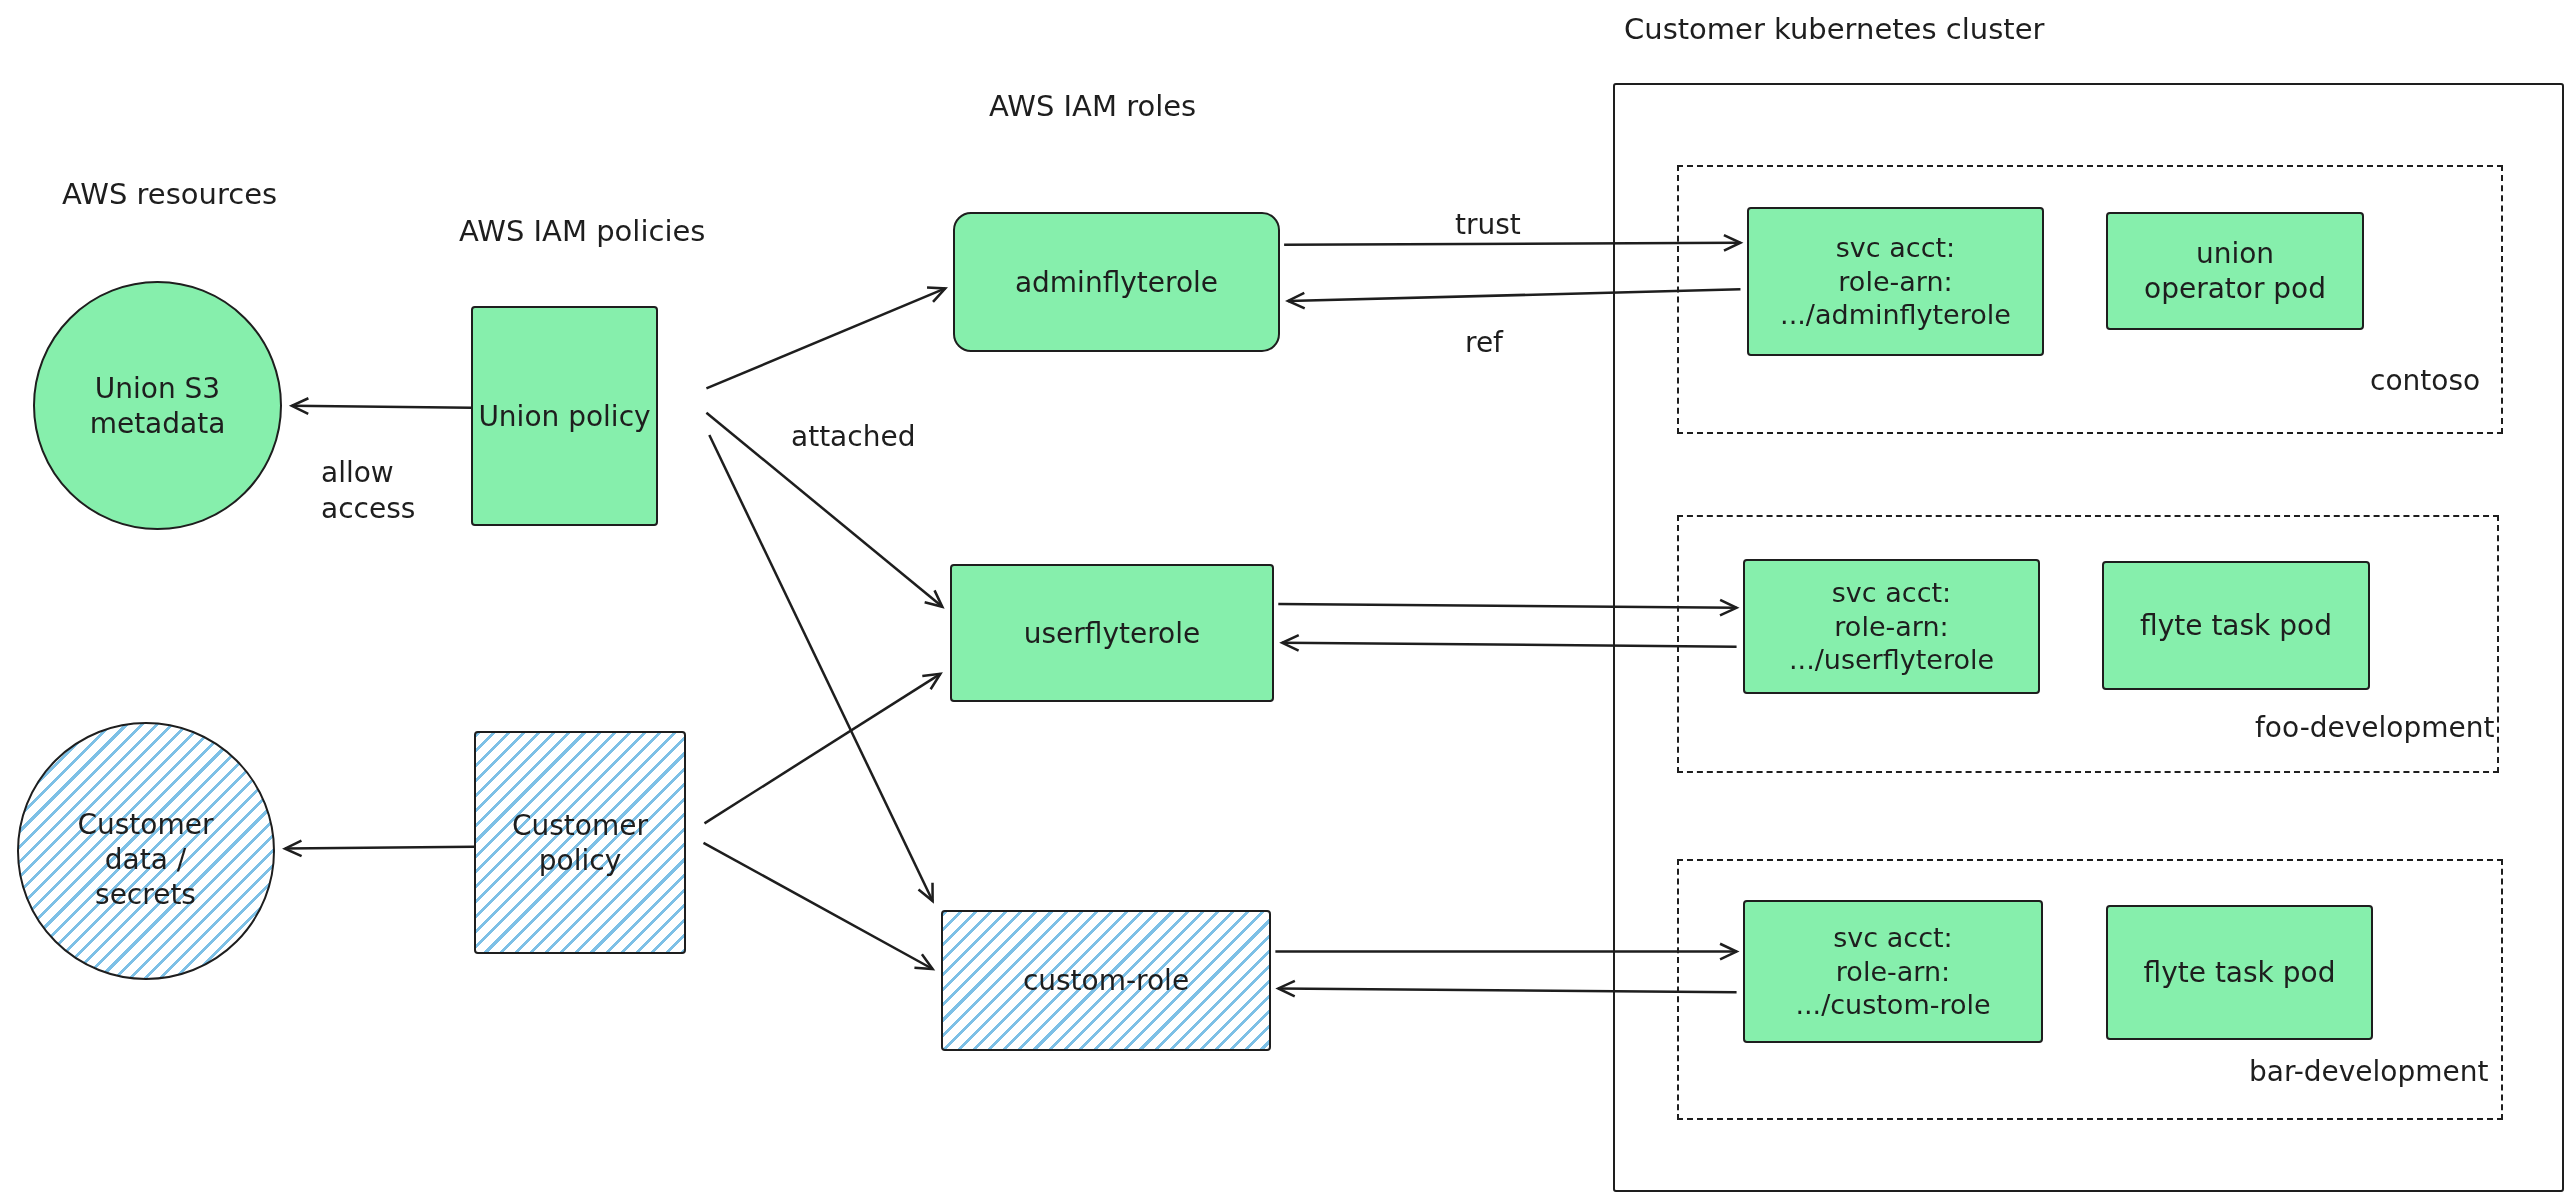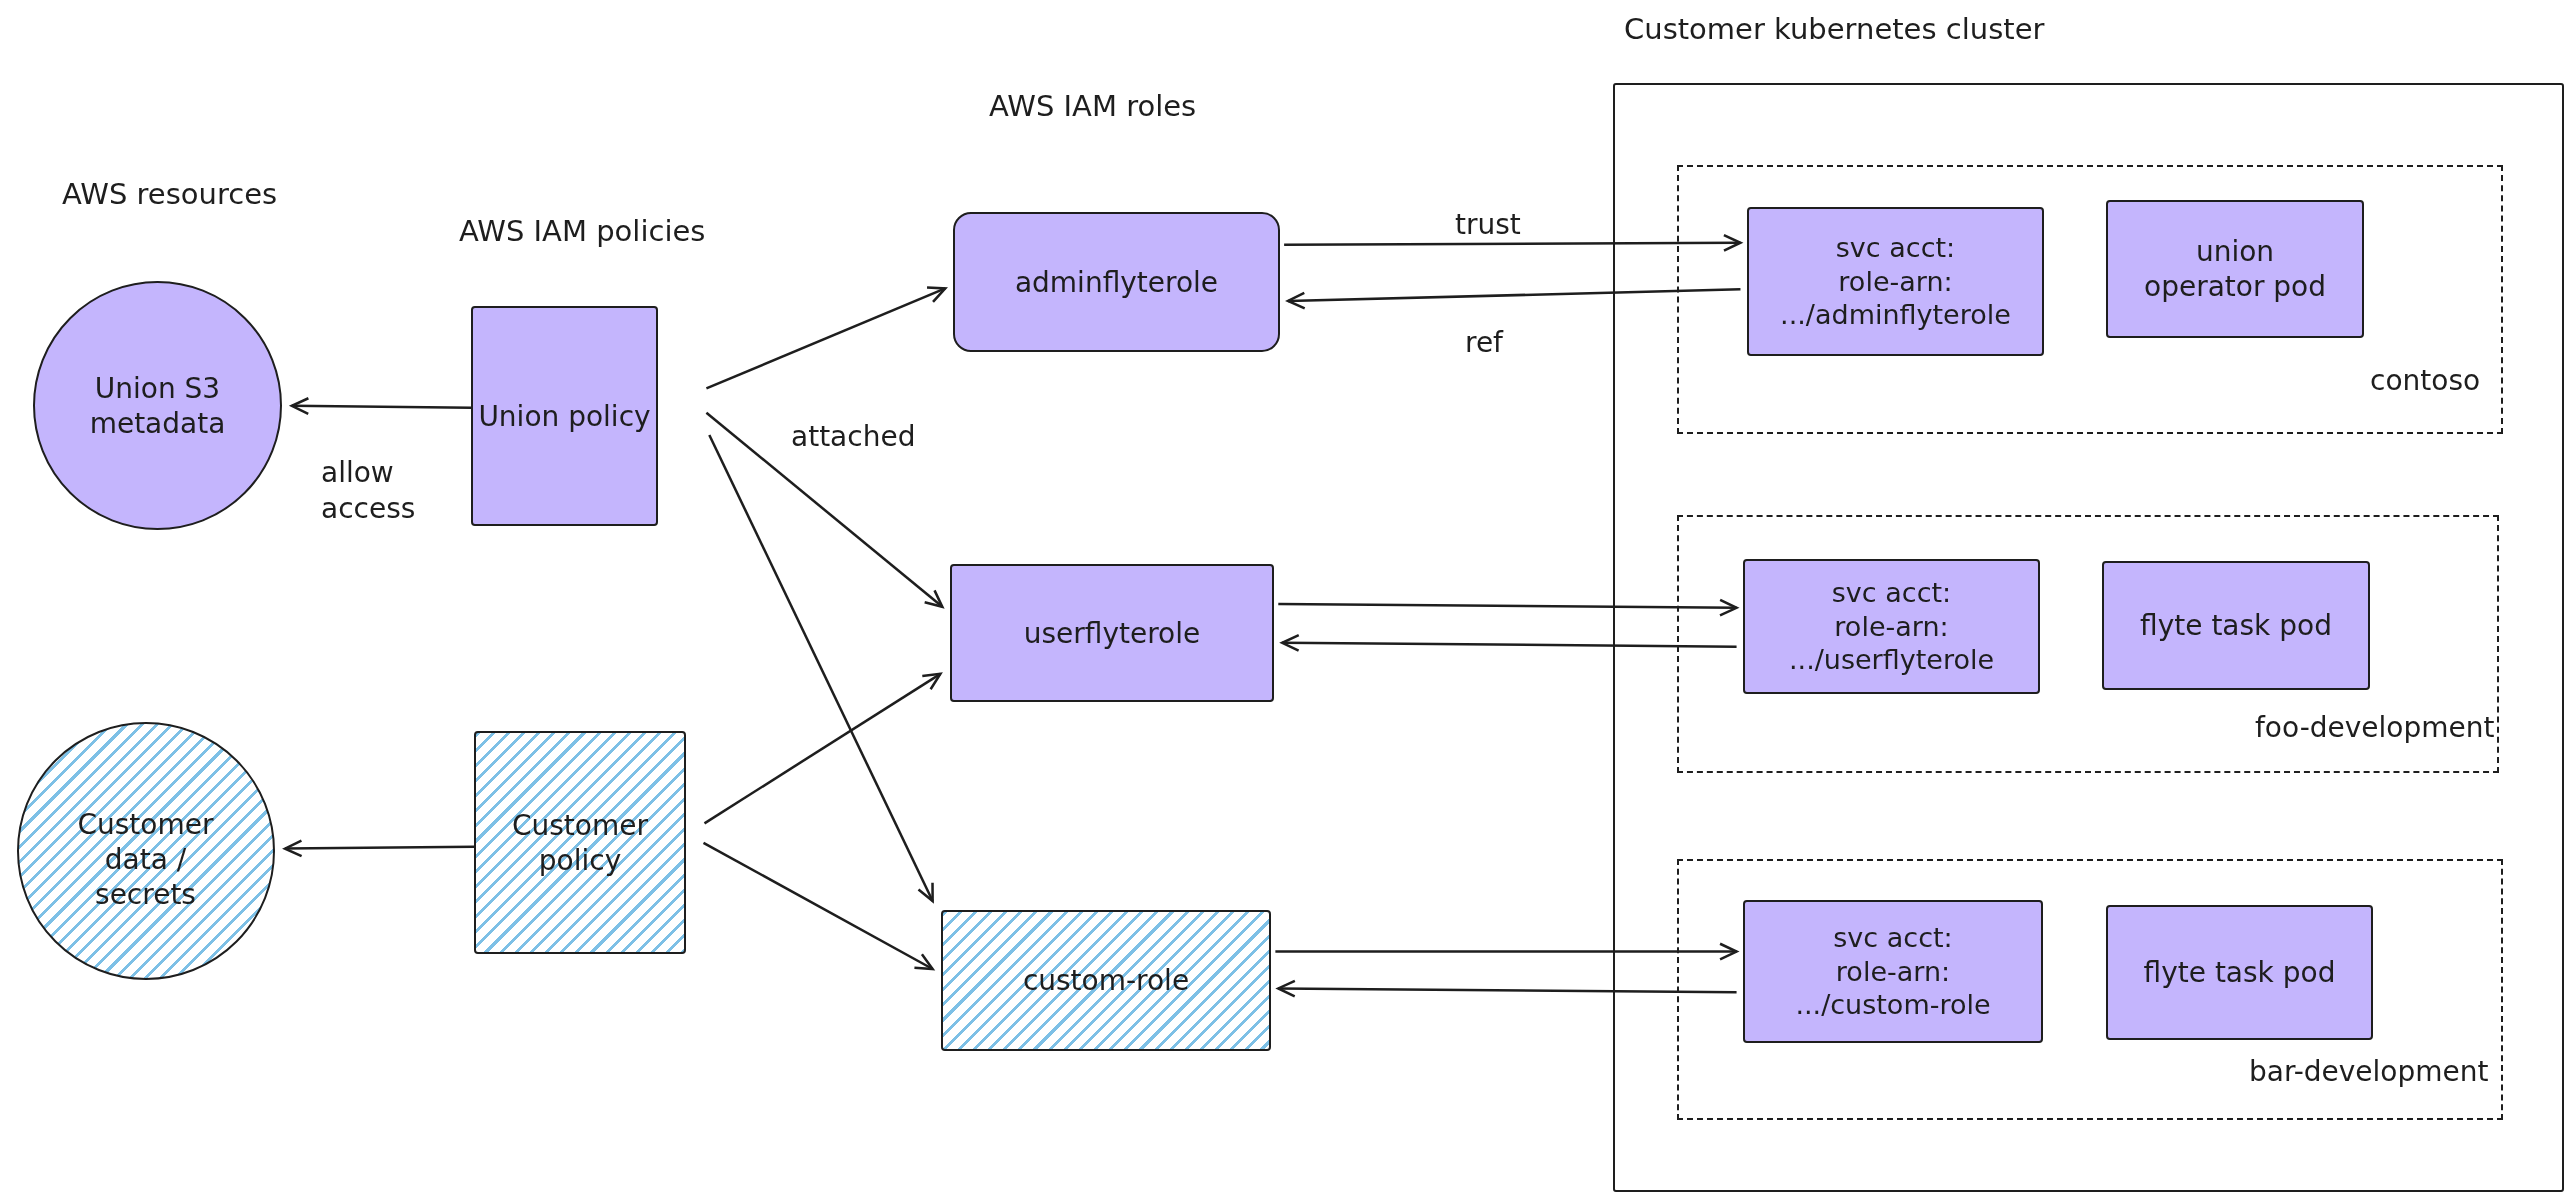--- a/index.html
+++ b/index.html
@@ -1,21 +1,21 @@
 <!DOCTYPE html>
 <html><head>
 <meta charset="utf-8">
 <style>
   html,body{margin:0;padding:0;background:#fff;}
   .canvas{
     position:relative;width:2576px;height:1203px;background:#ffffff;
     font-family:"DejaVu Sans",sans-serif;color:#1e1e1e;overflow:hidden;
   }
   .node{
-    position:absolute;border:2.9px solid #1e1e1e;background:#c4b5fd;
+    position:absolute;border:2.9px solid #1e1e1e;background:#86efac;
     display:flex;align-items:center;justify-content:center;
     text-align:center;font-size:28px;line-height:1.25;border-radius:3.9px;
     box-sizing:border-box;
   }
   .circle{border-radius:50%;}
   .hatch{
     background-color:#ffffff;
     background-image:repeating-linear-gradient(135deg,#7dc0e6 0 2.9px,transparent 2.9px 10.7px);
   }
   .frame{
@@ -70,21 +70,21 @@
   </div>
 
   <div class="frame" style="left:1613px;top:83px;width:951px;height:1109px;"></div>
 
   <div class="dashedframe" style="left:1677px;top:165px;width:826px;height:269px;"></div>
   <div class="node svcbox" style="left:1747px;top:207px;width:297px;height:149px;">
     <div>svc acct:</div>
     <div>role-arn:</div>
     <div>.../adminflyterole</div>
   </div>
-  <div class="node" style="left:2106px;top:200px;width:258px;height:138px;">
+  <div class="node" style="left:2106px;top:212px;width:258px;height:118px;">
     <span class="wrap-210">union operator pod</span>
   </div>
   <div class="edge-lbl" style="left:2370px;top:364px;">contoso</div>
 
   <div class="dashedframe" style="left:1677px;top:515px;width:822px;height:258px;"></div>
   <div class="node svcbox" style="left:1743px;top:559px;width:297px;height:135px;">
     <div>svc acct:</div>
     <div>role-arn:</div>
     <div>.../userflyterole</div>
   </div>

